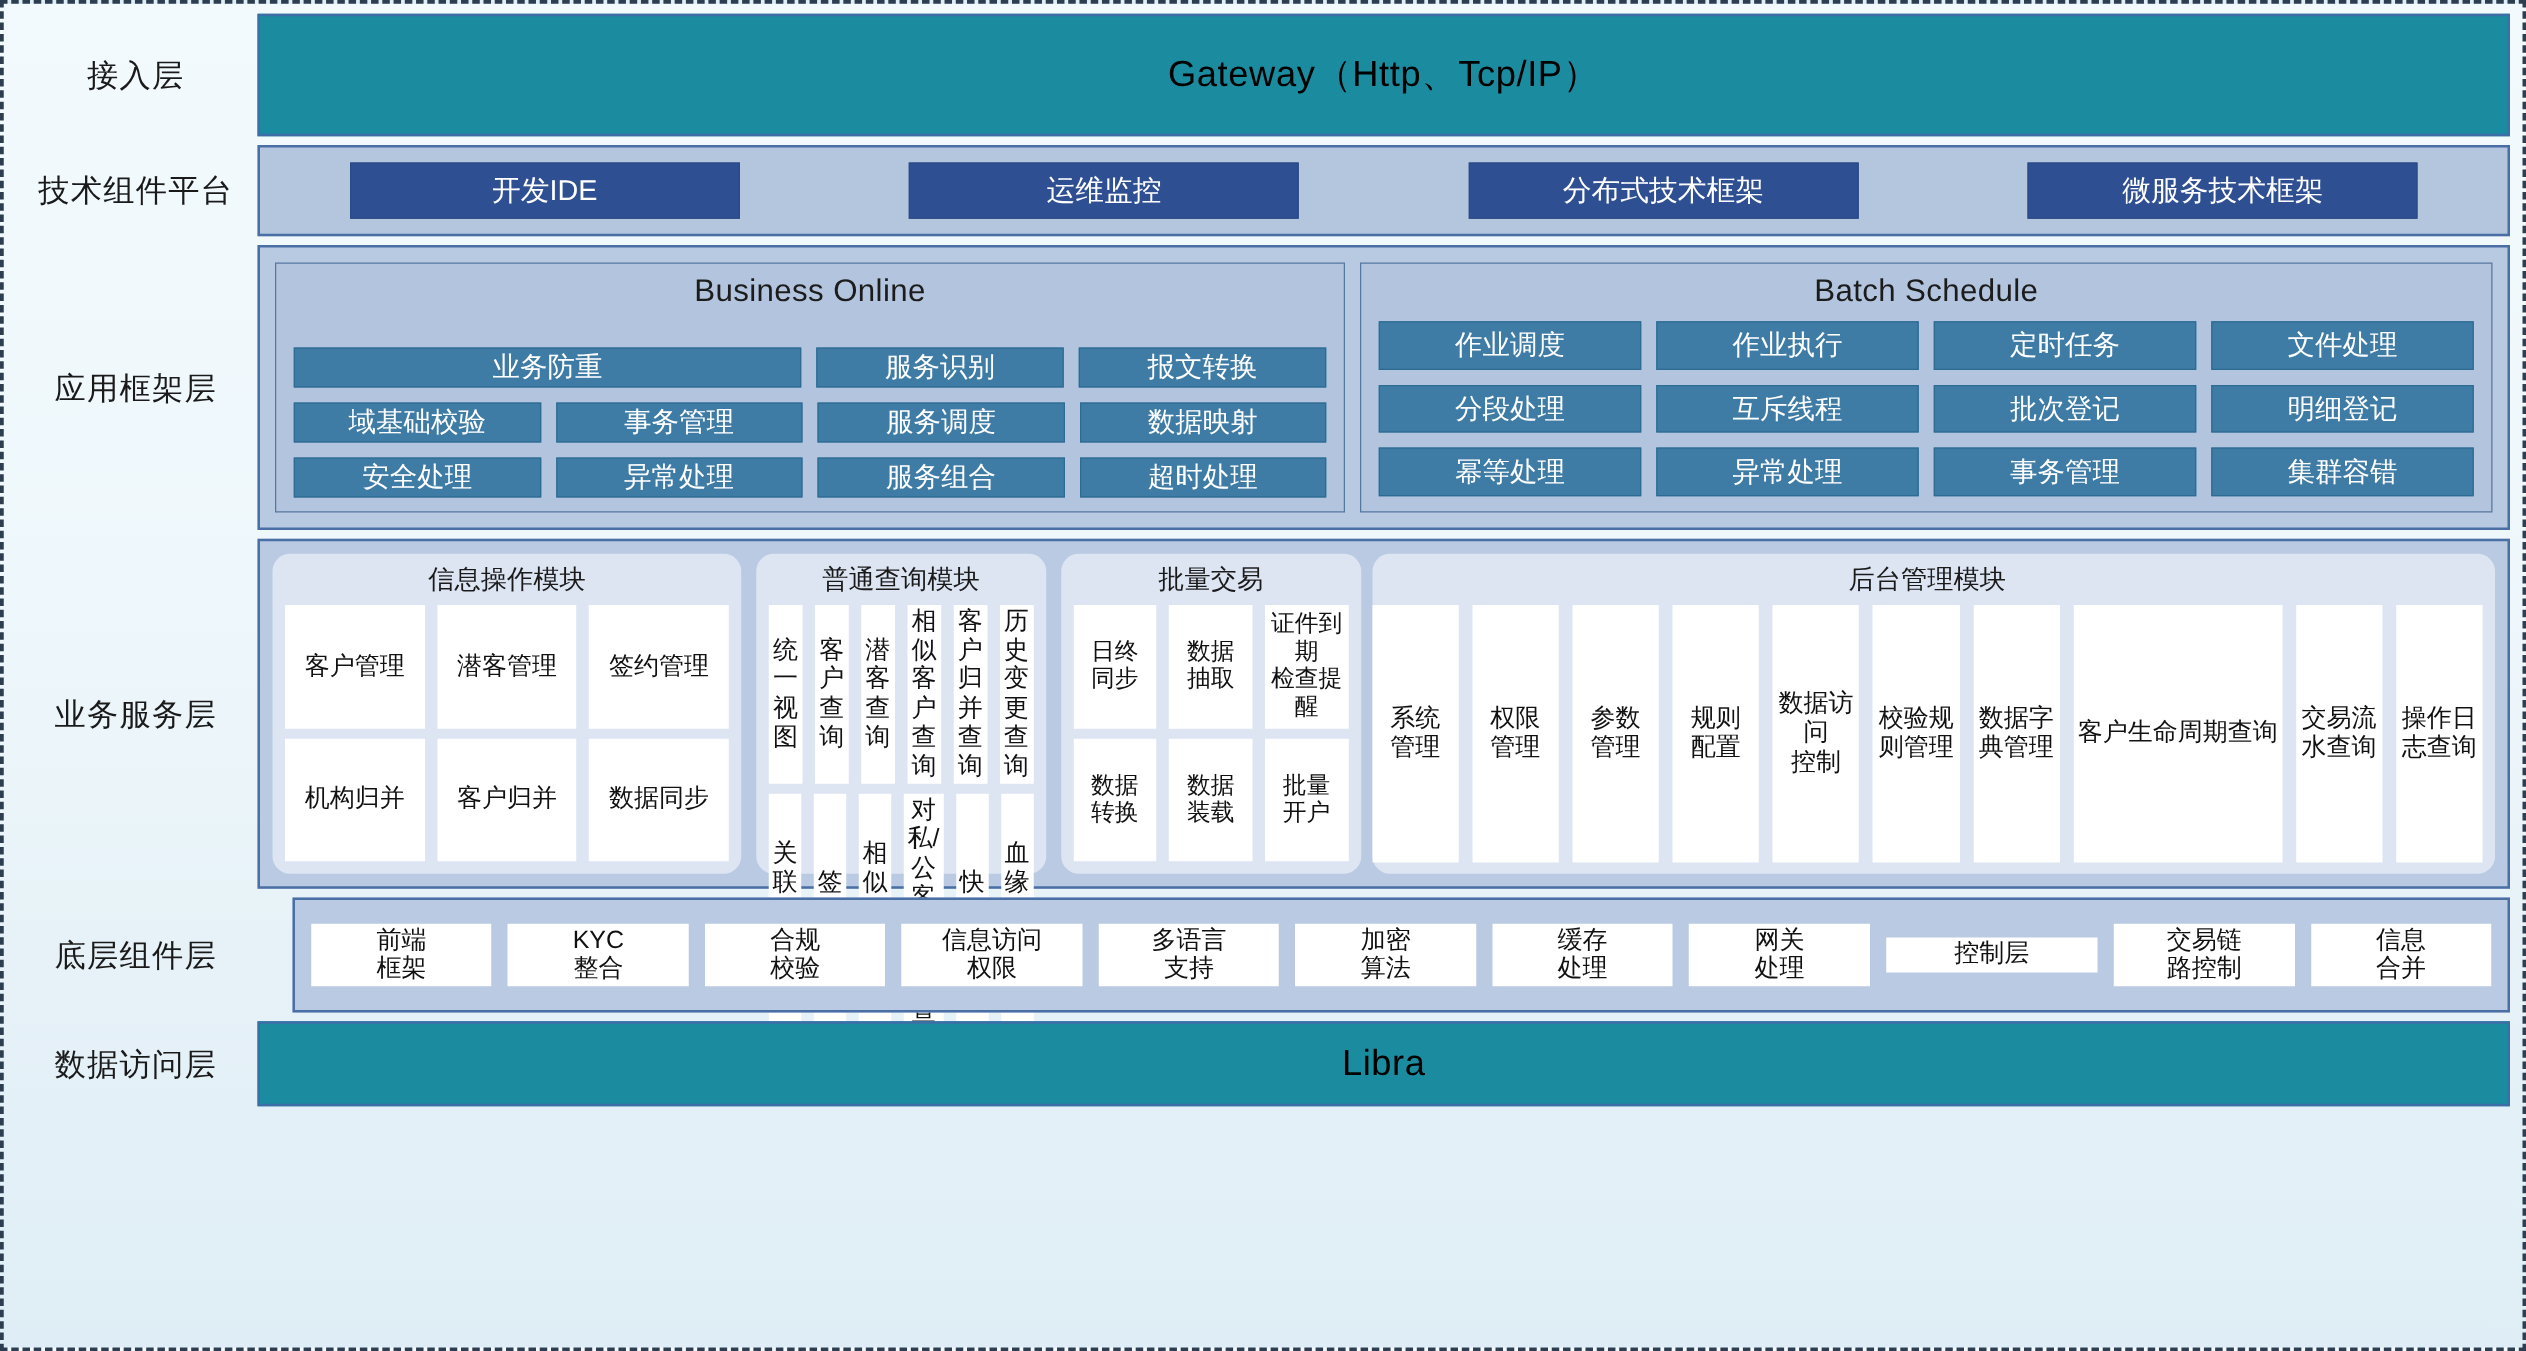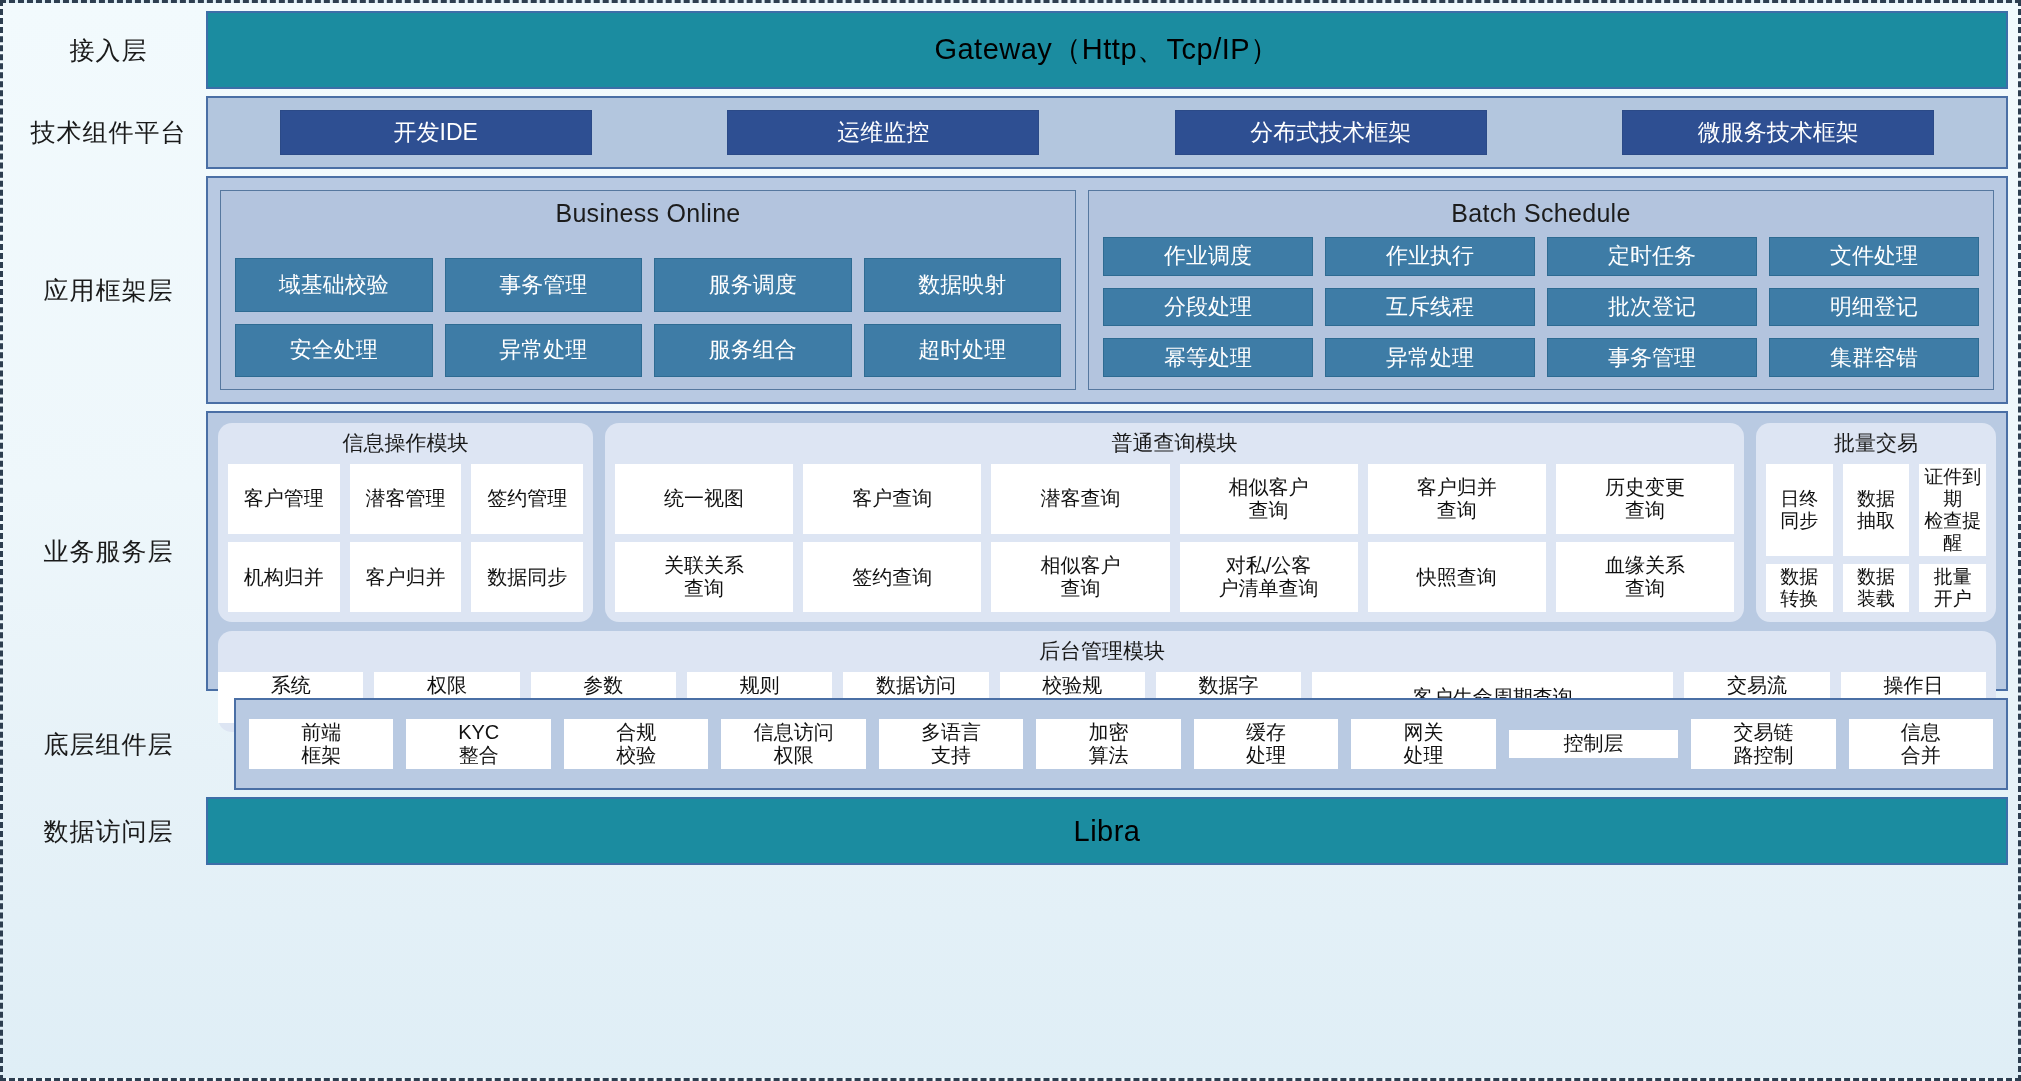--- a/index.html
+++ b/index.html
@@ -29,21 +29,21 @@
     font-size:25px;color:#1a1a1a;letter-spacing:1px;
   }
   .rowbody{flex:1;display:flex;}
 
   
   .band-teal{
     flex:1;background:#1b8ca0;border:2px solid #3d6ea8;
     display:flex;align-items:center;justify-content:center;
     color:#000000;font-size:29px;letter-spacing:.5px;
   }
-  .row-gateway{height:78px;}
+  .row-gateway{height:98px;}
   .row-libra{height:68px;text-align:center;}
 
   
   .row-tech{height:73px;}
   .band-lightblue{
     flex:1;background:#b3c6de;border:2px solid #4a6fa5;
     display:flex;align-items:center;justify-content:space-around;
     padding:0 20px;box-sizing:border-box;gap:32px;
   }
   .chip-dark{
@@ -76,21 +76,21 @@
     flex:1;background:#3e7ca6;border:1px solid #2e6b92;
     display:flex;align-items:center;justify-content:center;
     color:#ffffff;font-size:22px;
   }
   .cell-blue.wide2{flex:2.06;}
 
   
   .row-biz{height:280px;}
   .biz-outer{
     flex:1;background:#b9cae2;border:2px solid #4a6fa5;
-    display:flex;flex-direction:column;gap:9px;
+    display:flex;flex-direction:row;gap:9px;
     padding:10px;box-sizing:border-box;
   }
   .biz-top{display:flex;gap:12px;flex:0 0 168px;}
   .mod{
     background:#dde5f3;border-radius:14px;
     padding:3px 10px 10px 10px;box-sizing:border-box;
     display:flex;flex-direction:column;
   }
   .mod.info{flex:0 0 375px;}
   .mod.query{flex:1;}
@@ -153,20 +153,25 @@
     </div>
 
     <div class="row row-app">
       <div class="rowlabel">应用框架层</div>
       <div class="rowbody">
         <div class="app-outer">
 
           <div class="app-panel online">
             <div class="panel-title">Business Online</div>
             <div class="grid-rows">
+              <div class="grid-line">
+                <div class="cell-blue wide2">业务防重</div>
+                <div class="cell-blue">服务识别</div>
+                <div class="cell-blue">报文转换</div>
+              </div>
               <div class="grid-line">
                 <div class="cell-blue">域基础校验</div>
                 <div class="cell-blue">事务管理</div>
                 <div class="cell-blue">服务调度</div>
                 <div class="cell-blue">数据映射</div>
               </div>
               <div class="grid-line">
                 <div class="cell-blue">安全处理</div>
                 <div class="cell-blue">异常处理</div>
                 <div class="cell-blue">服务组合</div>

